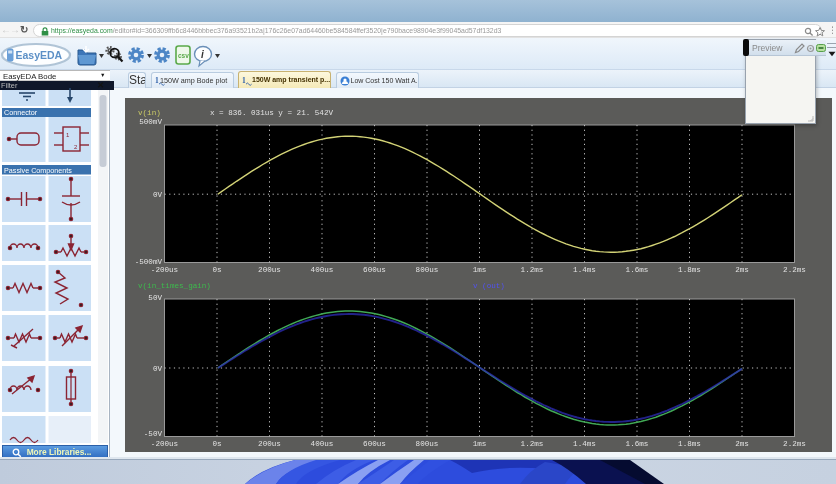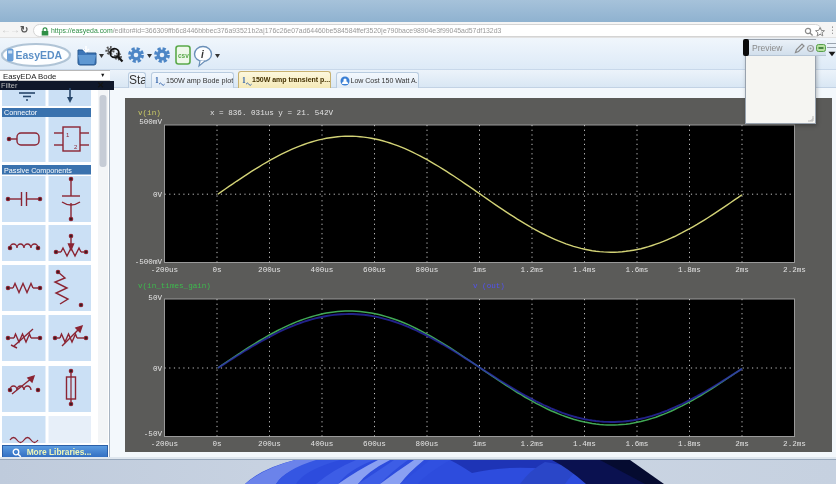--- a/index.html
+++ b/index.html
@@ -70,21 +70,21 @@
 
 <div class="abs" style="left:110px;top:70px;width:726px;height:18px;background:linear-gradient(#ecf3fa,#d9e7f4);border-bottom:1px solid #c2d2e4"></div>
 <div class="abs" style="left:110px;top:88px;width:726px;height:372px;background:#f3f8fc"></div>
 
 <div class="abs" style="left:128px;top:72px;width:18px;height:16px;background:linear-gradient(#f3f8fd,#e0eaf5);border:1px solid #b9cce0;border-bottom:none;border-radius:3px 3px 0 0;font-size:12px;color:#333;text-align:center;line-height:15px;white-space:nowrap;overflow:hidden">Start</div>
 <div class="abs" style="left:151px;top:72px;width:83px;height:16px;background:linear-gradient(#f3f8fd,#e0eaf5);border:1px solid #b9cce0;border-bottom:none;border-radius:3px 3px 0 0;font-size:7.2px;color:#333;line-height:15px;white-space:nowrap;overflow:hidden">
   <svg class="abs" style="left:3px;top:3px" width="10" height="10">
         <text x="0" y="7" font-size="7.5" font-weight="bold" fill="#2d5fa8" font-family="Liberation Serif">1</text>
         <path d="M4,8.2 q1.4,-2.4 2.8,0 q1.4,2.4 2.8,0" stroke="#2d5fa8" fill="none" stroke-width="0.9"></path>
       </svg>
-  <span style="margin-left:14px">150W amp Bode plot</span>
+  <span style="margin-left:8px">150W amp Bode plot</span>
 </div>
 <div class="abs" style="left:238px;top:71px;width:93px;height:17px;background:linear-gradient(#fdf8dd,#f5e9b8);border:1px solid #c8b271;border-bottom:none;border-radius:3px 3px 0 0;font-size:7px;color:#433000;font-weight:bold;line-height:16px;white-space:nowrap;overflow:hidden">
   <svg class="abs" style="left:3px;top:3.5px" width="10" height="10">
         <text x="0" y="7" font-size="7.5" font-weight="bold" fill="#2d5fa8" font-family="Liberation Serif">1</text>
         <path d="M4,8.2 q1.4,-2.4 2.8,0 q1.4,2.4 2.8,0" stroke="#2d5fa8" fill="none" stroke-width="0.9"></path>
       </svg>
   <span style="margin-left:13px">150W amp transient p...</span>
 </div>
 <div class="abs" style="left:336px;top:72px;width:83px;height:16px;background:linear-gradient(#f3f8fd,#e0eaf5);border:1px solid #b9cce0;border-bottom:none;border-radius:3px 3px 0 0;font-size:7px;color:#333;line-height:15px;white-space:nowrap;overflow:hidden">
   <svg class="abs" style="left:3px;top:3px" width="10" height="10">

